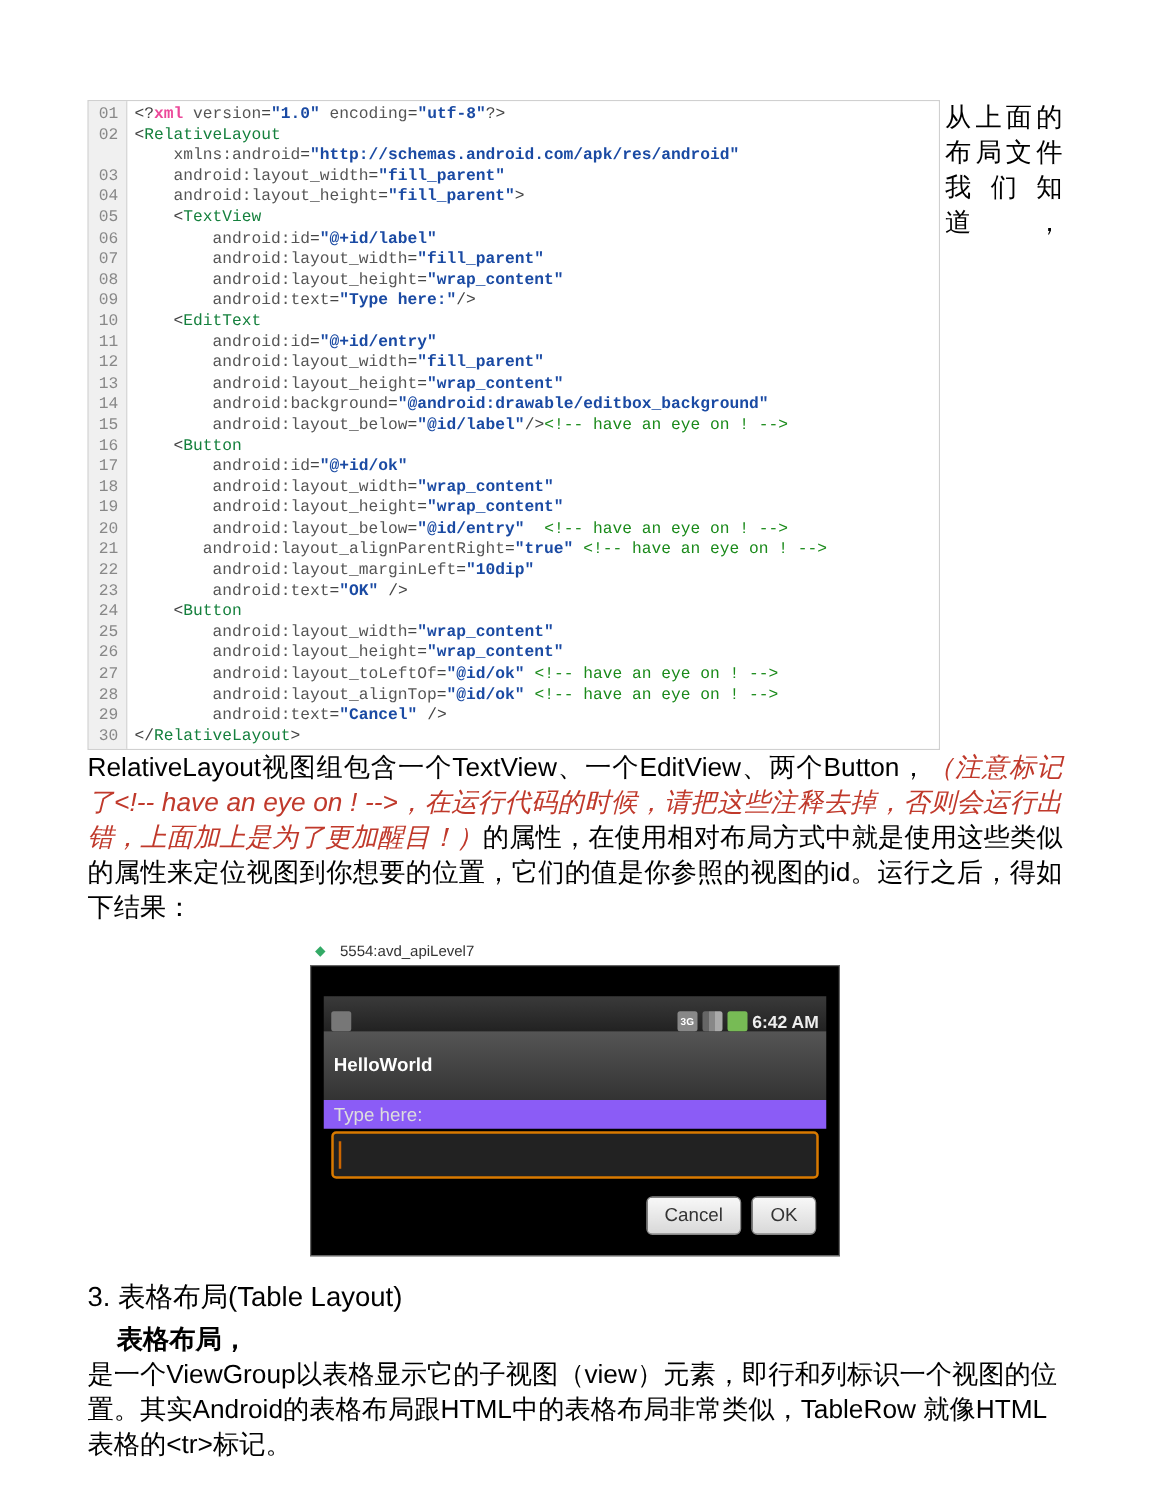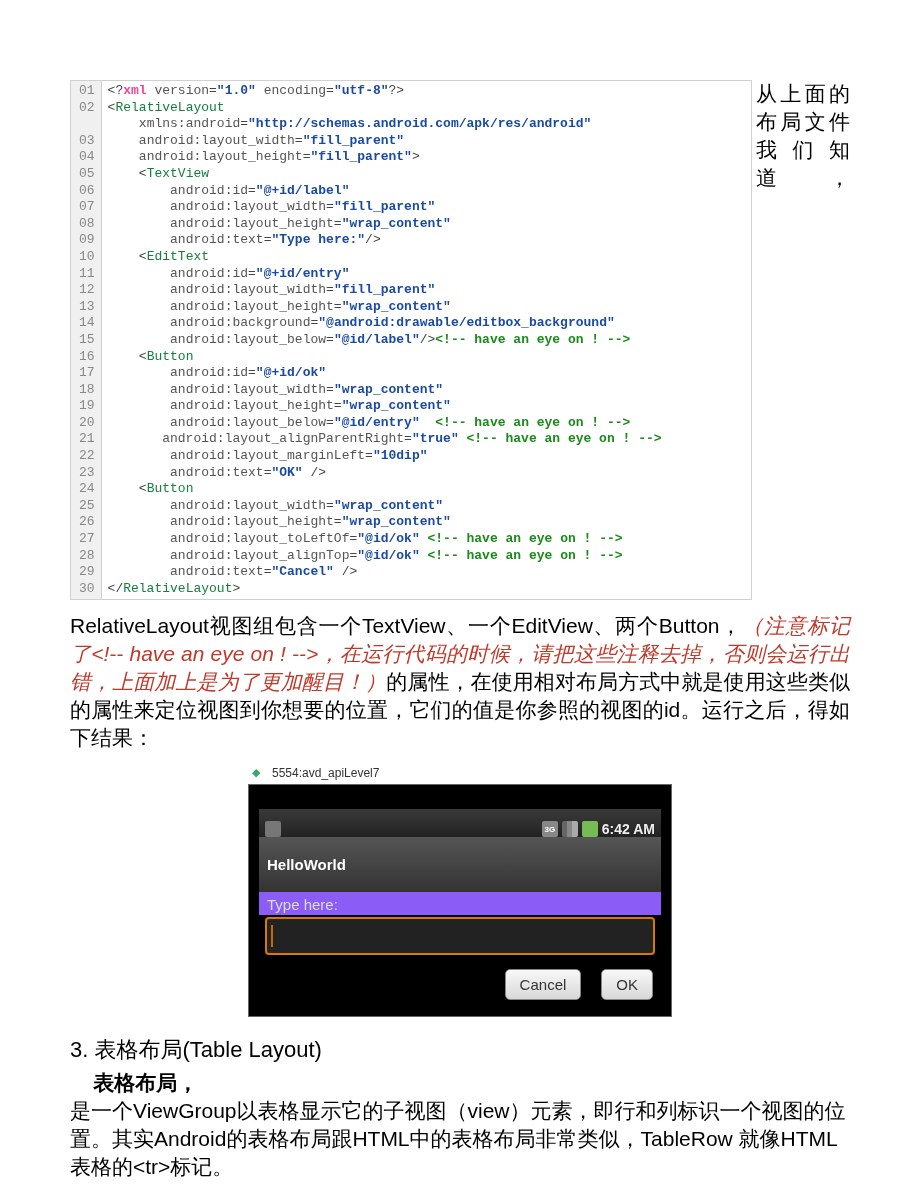--- a/index.html
+++ b/index.html
@@ -35,21 +35,21 @@
     padding: 2px 0 2px 6px;
     white-space: pre;
     flex: 1;
     overflow: hidden;
   }
   .code div { height: 16.6px; }
   .tag { color: #15803d; font-weight: normal; }
   .attr { color: #555555; }
   .val { color: #1a4aa3; font-weight: bold; }
   .punct { color: #444; }
-  .comment { color: #1a8a1a; font-weight: bold; }
+  .comment { color: #1a8a1a; font-weight: normal; }
   .xml-decl { color: #ec4899; font-weight: bold; }
 
   .body-text {
     font-size: 21px;
   }
   .wrap-text {
     text-align: justify;
   }
   .red-italic {
     color: #c0392b;
@@ -115,21 +115,21 @@
     display:flex;
     align-items:center;
   }
   .app-caret {
     width: 2px; height: 22px; background:#c60; margin-left:4px;
     animation: none;
   }
   .app-buttons {
     display:flex;
     justify-content:flex-end;
-    gap:20px;
+    gap:8px;
     padding: 12px 8px 6px 8px;
     background:#000;
   }
   .app-btn {
     background: linear-gradient(#f8f8f8,#d8d8d8);
     border: 1px solid #888;
     border-radius: 5px;
     padding: 6px 14px;
     font-size: 15px;
     color:#333;
@@ -139,21 +139,21 @@
     font-size: 22px;
     font-weight: normal;
     margin: 18px 0 4px 0;
   }
 </style>
 </head>
 <body>
 <div class="page">
 
 <div class="body-text wrap-text">
-  <div class="code-block" style="float:left; margin-right:4px; margin-bottom:12px;">
+  <div class="code-block" style="float:left; margin-right:4px; margin-bottom:0;">
     <div class="gutter" id="gutter">
           <div>01</div>
           <div>02</div>
           <div>  </div>
           <div>03</div>
           <div>04</div>
           <div>05</div>
           <div>06</div>
           <div>07</div>
           <div>08</div>

